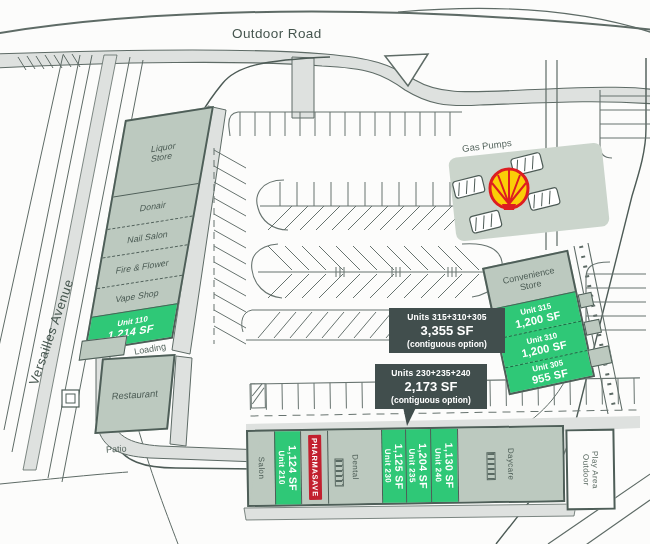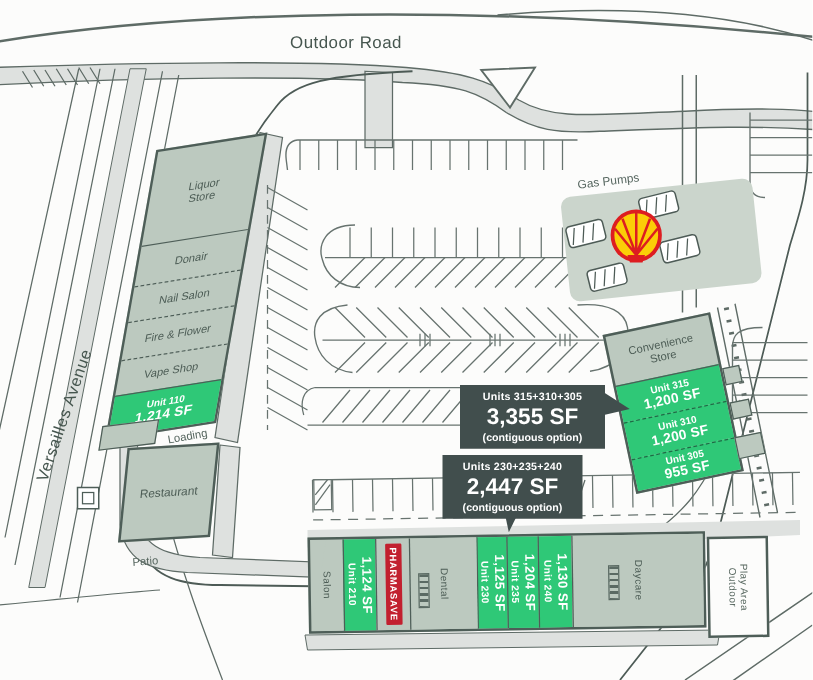--- a/index.html
+++ b/index.html
@@ -15,23 +15,23 @@
   .avail{background:#2FC877;color:#ffffff;font-weight:bold;}
   .avail .nm{font-size:8px;display:block;}
   .avail .ar{font-size:11px;display:block;letter-spacing:.2px;}
   .south{position:absolute;left:246px;top:430px;width:318px;height:77px;z-index:2;display:flex;
          transform:rotate(-0.9deg);transform-origin:0 0;border:2px solid #4E5E58;box-sizing:border-box;background:#BCC9BF;}
   .sunit{box-sizing:border-box;border-left:1.5px solid #4E5E58;display:flex;align-items:center;justify-content:center;gap:1px;}
   .sunit:first-child{border-left:none;}
   .vtext{writing-mode:vertical-lr;text-orientation:mixed;font-size:8px;color:#4C5C55;letter-spacing:.4px;text-align:center;}
   .avail .vtext{color:#fff;font-weight:bold;}
   .vtext.big{font-size:10.5px;}
-  .callout{position:absolute;z-index:5;background:#414E4D;color:#fff;text-align:center;padding:4px 6px;}
+  .callout{position:absolute;z-index:5;background:#414E4D;color:#fff;text-align:center;padding:4px 6px;margin-left:21px;}
   .callout .c1{font-size:8.5px;font-weight:bold;letter-spacing:.2px;}
-  .callout .c2{font-size:18px;font-weight:bold;margin:1px 0;}
+  .callout .c2{font-size:13px;font-weight:bold;margin:1px 0;}
   .callout .c3{font-size:8.5px;font-weight:bold;}
   .arrow-right{position:absolute;z-index:4;width:0;height:0;border-top:11px solid transparent;
       border-bottom:11px solid transparent;border-left:26px solid #414E4D;}
   .arrow-down{position:absolute;z-index:4;width:0;height:0;border-left:11px solid transparent;
       border-right:11px solid transparent;border-top:32px solid #414E4D;}
   .stairs{width:7px;height:26px;background:repeating-linear-gradient(to bottom,#5a6a63 0 2px,transparent 2px 5px);
       border:1px solid #5a6a63;position:absolute;}
   .sign{background:#C2202F;color:#fff;padding:3px 2px;writing-mode:vertical-lr;text-orientation:mixed;
       font-size:7.5px;font-weight:bold;letter-spacing:.6px;border-radius:1px;}
   .opa{position:absolute;left:566px;top:429px;width:45px;height:77px;z-index:2;border:2px solid #4E5E58;
@@ -193,21 +193,21 @@
   </div>
 
   <div class="callout" style="left:368px;top:308px;width:104px;">
     <div class="c1">Units 315+310+305</div>
     <div class="c2">3,355 SF</div>
     <div class="c3">(contiguous option)</div>
   </div>
   <div class="arrow-right" style="left:478px;top:314px;transform:rotate(10deg);"></div>
   <div class="callout" style="left:354px;top:364px;width:100px;">
     <div class="c1">Units 230+235+240</div>
-    <div class="c2">2,447 SF</div>
+    <div class="c2">2,173 SF</div>
     <div class="c3">(contiguous option)</div>
   </div>
   <div class="arrow-down" style="left:398px;top:394px;transform:rotate(7deg);"></div>
 
   <div class="south">
     <div class="sunit" style="width:26px;background:#BCC9BF;clip-path:polygon(50% 0,100% 0,100% 100%,0 100%);">
       <span class="vtext">Salon</span>
       </div>
     <div class="sunit avail" style="width:27px;">
       <span class="vtext">Unit 210</span>

